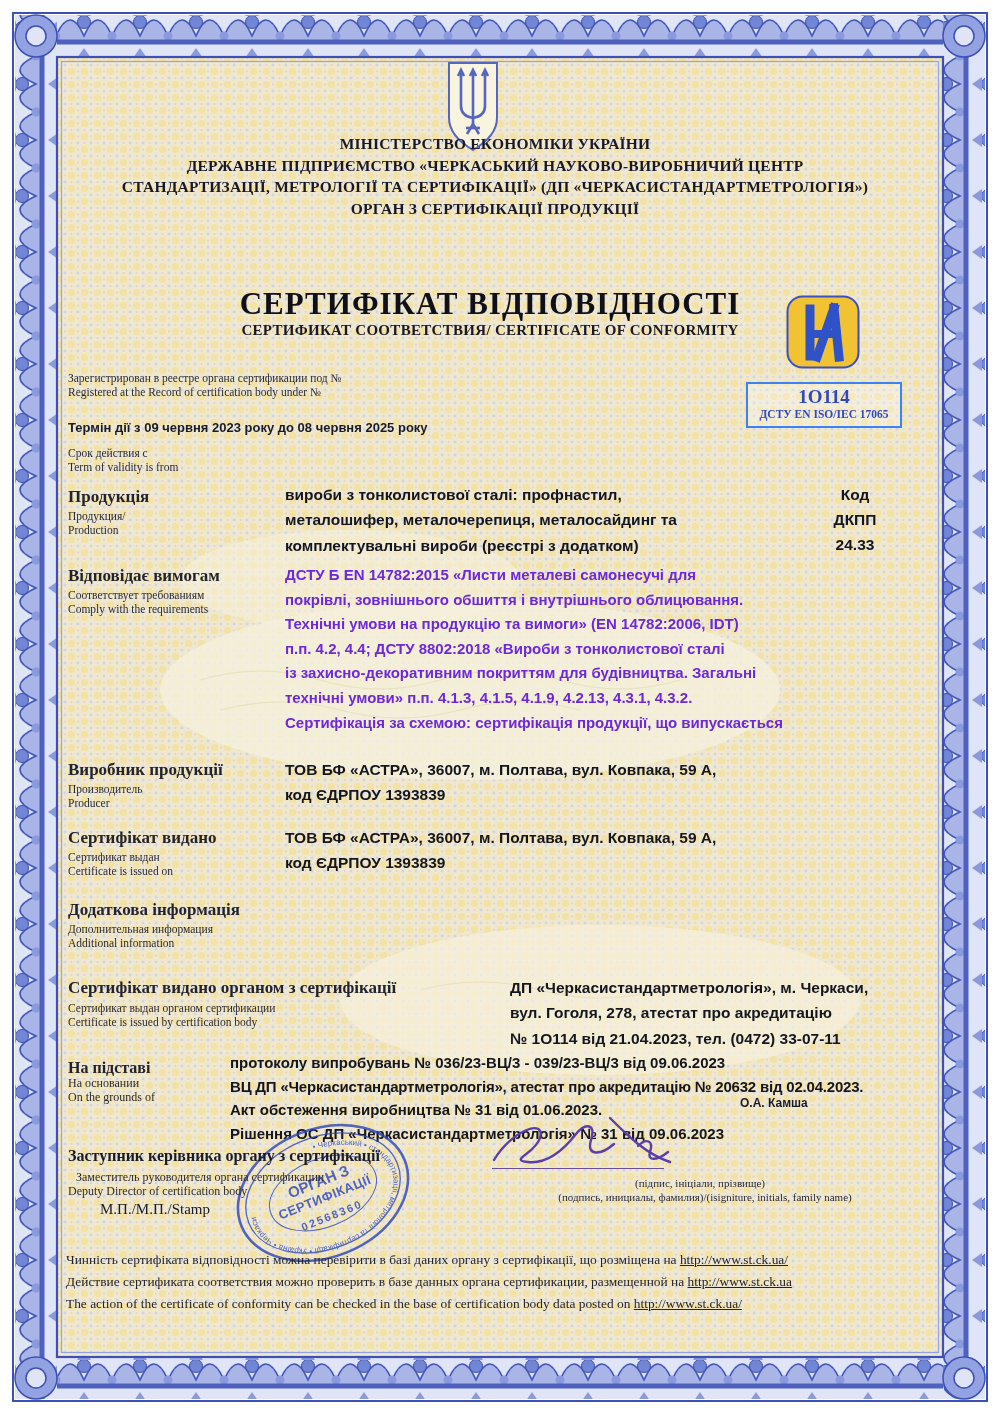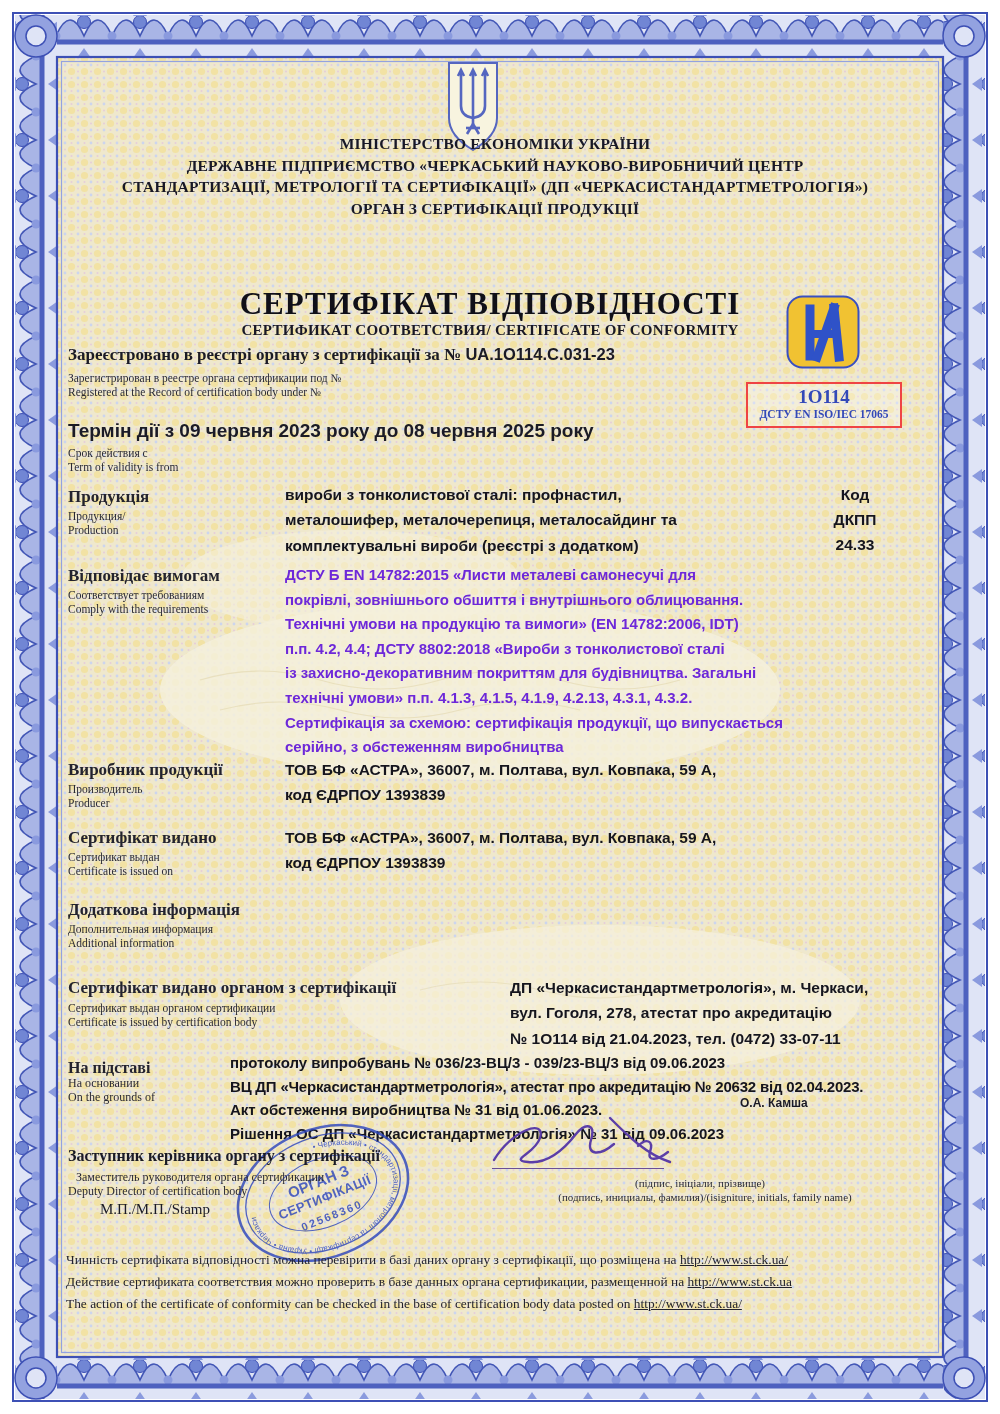--- a/index.html
+++ b/index.html
@@ -11,21 +11,21 @@
   .center{text-align:center;}
   .serifB{font-family:"Liberation Serif",serif;font-weight:bold;}
   .lbl{font-family:"Liberation Serif",serif;font-weight:bold;font-size:17px;line-height:20px;color:#23232e;}
   .sub{font-family:"Liberation Serif",serif;font-size:11.5px;line-height:13.5px;color:#2a2a35;}
   .val{font-family:"Liberation Sans",sans-serif;font-weight:bold;font-size:15.5px;line-height:25.3px;color:#15151d;}
   .val15{font-family:"Liberation Sans",sans-serif;font-weight:bold;font-size:15px;line-height:24.6px;color:#6d28d9;}
   .ministry{font-size:15.5px;line-height:21.5px;letter-spacing:.2px;color:#181826;}
   .title-main{font-size:31px;letter-spacing:1px;color:#101018;}
   .title-sub{font-size:15px;letter-spacing:.3px;color:#181826;}
   .blue{color:#3349b8;}
-  .badgebox{border:2px solid #ef4444;background:rgba(255,255,255,.25);}
+  .badgebox{border:2px solid #3b82f6;background:rgba(255,255,255,.25);}
   .link{text-decoration:underline;}
   .footline{font-size:13.4px;line-height:21.8px;color:#23232e;}
   .sigline{border-bottom:1.5px solid #6b4f96;}
 </style>
 </head>
 <body>
 
 <div class="page">
 
   <svg class="bg" width="1000" height="1414" viewBox="0 0 1000 1414">
@@ -121,27 +121,24 @@
       <path d="M48,13 L31,62"></path>
       <path d="M48,13 L53,62"></path>
     </g>
     <rect x="21" y="35" width="33" height="8" fill="#2f52c8"></rect>
   </svg>
   <div class="abs z badgebox center" style="left:746px;top:382px;width:152px;height:42px;">
     <div class="serifB blue" style="font-size:19px;line-height:22px;margin-top:2px;">1О114</div>
     <div class="serifB blue" style="font-size:11.5px;line-height:13px;">ДСТУ EN ISO/IEC 17065</div>
   </div>
 
-  <div class="abs z" style="left:68px;top:345px;width:680px;">
-    <span class="serifB" style="font-size:17px;">Зареєстровано в реєстрі органу з сертифікації за № </span><span style="font-family:'Liberation Sans',sans-serif;font-weight:bold;font-size:16.5px;">UA.1О114.С.031-23</span>
-  </div>
   <div class="abs z sub" style="left:68px;top:372px;">Зарегистрирован в реестре органа сертификации под №</div>
   <div class="abs z sub" style="left:68px;top:386px;">Registered at the Record of certification body under №</div>
 
-  <div class="abs z" style="left:68px;top:420px;font-family:'Liberation Sans',sans-serif;font-weight:bold;font-size:19px;">Термін дії з 09 червня 2023 року  до  08 червня 2025 року</div>
+  <div class="abs z" style="left:68px;top:420px;font-family:'Liberation Sans',sans-serif;font-weight:bold;font-size:13px;">Термін дії з 09 червня 2023 року  до  08 червня 2025 року</div>
   <div class="abs z sub" style="left:68px;top:447px;">Срок действия с</div>
   <div class="abs z sub" style="left:68px;top:461px;">Term of validity is from</div>
 
   <div class="abs z lbl" style="left:68px;top:487px;">Продукція</div>
   <div class="abs z sub" style="left:68px;top:510px;">Продукция/</div>
   <div class="abs z sub" style="left:68px;top:524px;">Production</div>
   <div class="abs z val" style="left:285px;top:482px;width:520px;">
     <div>вироби з тонколистової сталі: профнастил,</div>
     <div>металошифер, металочерепиця, металосайдинг та</div>
     <div>комплектувальні вироби (реєстрі з додатком)</div>
@@ -156,21 +153,20 @@
   <div class="abs z sub" style="left:68px;top:589px;">Соответствует требованиям</div>
   <div class="abs z sub" style="left:68px;top:603px;">Comply with the requirements</div>
   <div class="abs z val15" style="left:285px;top:563px;width:560px;">
     <div>ДСТУ Б EN 14782:2015 «Листи металеві самонесучі для</div>
     <div>покрівлі, зовнішнього обшиття і внутрішнього облицювання.</div>
     <div>Технічні умови на продукцію та вимоги» (EN 14782:2006, IDT)</div>
     <div>п.п. 4.2, 4.4; ДСТУ 8802:2018 «Вироби з тонколистової сталі</div>
     <div>із захисно-декоративним покриттям для будівництва. Загальні</div>
     <div>технічні умови» п.п. 4.1.3, 4.1.5, 4.1.9, 4.2.13, 4.3.1, 4.3.2.</div>
     <div>Сертифікація за схемою: сертифікація продукції, що випускається</div>
-    <div>серійно, з обстеженням виробництва</div>
   </div>
 
   <div class="abs z lbl" style="left:68px;top:760px;">Виробник продукції</div>
   <div class="abs z sub" style="left:68px;top:783px;">Производитель</div>
   <div class="abs z sub" style="left:68px;top:797px;">Producer</div>
   <div class="abs z val" style="left:285px;top:757px;width:560px;">
     <div>ТОВ БФ «АСТРА», 36007, м. Полтава, вул. Ковпака, 59 А,</div>
     <div>код ЄДРПОУ 1393839</div>
   </div>
 

